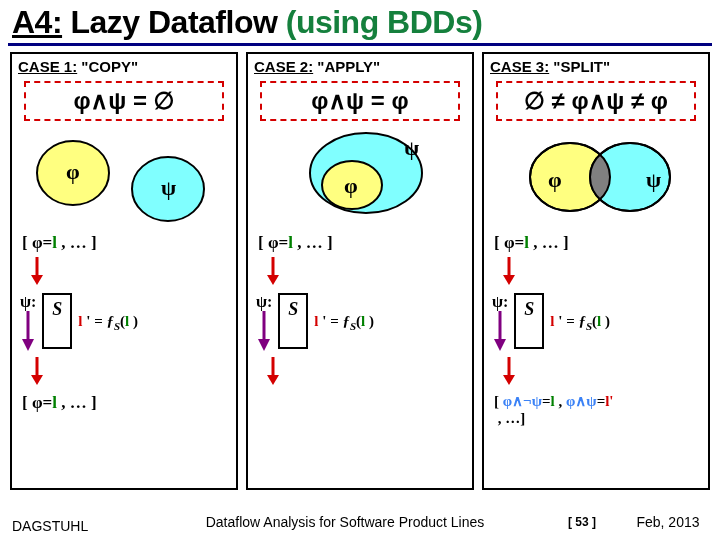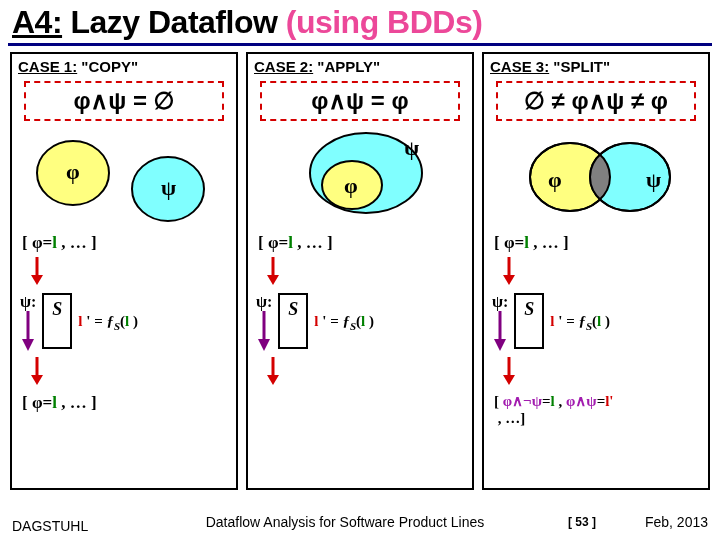--- a/index.html
+++ b/index.html
@@ -1,56 +1,56 @@
 <!DOCTYPE html>
 <html><head>
 <meta charset="utf-8">
 <style>
   * { margin: 0; padding: 0; box-sizing: border-box; }
   body { width: 720px; height: 540px; background: #fff; font-family: Arial, Helvetica, sans-serif; position: relative; overflow: hidden; }
 
   .title { font-size: 32px; font-weight: 900; color: #000; padding: 4px 12px 2px 12px; letter-spacing: -0.5px; font-family: "Arial Black", Arial, sans-serif; }
   .title .alg  { text-decoration: underline; }
-  .title .gray { color: #ec4899; }
+  .title .gray { color: #15803d; }
   .underline-bar { border-bottom: 3px solid #000080; margin: 0 8px 6px 8px; }
 
   .cases { display: flex; gap: 8px; padding: 0 10px; }
   .case { flex: 1; border: 2px solid #000; padding: 4px 6px 4px 6px; position: relative; height: 438px; }
   .case-title { font-family: "Arial Black", Arial, sans-serif; font-weight: 900; font-size: 15px; margin-bottom: 6px; }
   .case-title .k { text-decoration: underline; }
 
   .eqbox { border: 2px dashed #d40000; padding: 4px 0; margin: 2px 6px 8px 6px; text-align: center; font-family: Liberation Sans, sans-serif; font-size: 24px; font-weight: bold; }
 
   .venn { position: relative; height: 96px; margin-bottom: 8px; }
   .venn svg { position: absolute; left: 0; top: 0; }
   .venn .lbl { position: absolute; font-family: "Times New Roman", serif; font-size: 22px; font-weight: bold; }
 
   .row { font-family: "Times New Roman", serif; font-weight: bold; font-size: 17px; }
   .row .g { color: #008000; }
   .row .r { color: #d40000; }
-  .row .b { color: #a21caf; }
+  .row .b { color: #3b82f6; }
 
   .bracket1 { margin: 2px 0 2px 4px; }
   .arrow-down { width: 14px; height: 28px; margin: 2px 0 2px 12px; }
 
   .triple { display: flex; align-items: stretch; gap: 6px; margin: 2px 0 2px 2px; height: 60px; }
   .col  { display: flex; flex-direction: column; align-items: center; font-family: "Times New Roman", serif; font-weight: bold; font-size: 16px; }
   .col .psi { color: #000; }
   .sbox { border: 2px solid #000; min-width: 30px; height: 56px; display: flex; align-items: flex-start; justify-content: center; padding-top: 4px; font-style: italic; font-family: "Times New Roman", serif; font-weight: bold; font-size: 18px; }
   .lprime { font-family: Liberation Serif, serif; font-weight: bold; font-size: 15px; align-self: center; line-height: 1.05; }
   .lprime .r { color: #d40000; }
   .lprime .g { color: #008000; }
   .lprime .i { font-style: italic; }
   .sub   { font-size: 11px; vertical-align: sub; }
 
   .footer { position: absolute; bottom: 6px; left: 0; width: 100%; display: flex; align-items: center; font-size: 14px; padding: 0 12px; font-family: Arial, sans-serif; }
   .footer .l { width: 110px; margin-top: 8px; }
   .footer .c { flex: 1; text-align: center; }
   .footer .pg { width: 60px; text-align: left; font-family: "Arial Black", Arial; font-weight: 900; font-size: 12px; }
-  .footer .r { width: 80px; text-align: right; }
+  .footer .r { width: 80px; text-align: center; }
 </style>
 </head>
 <body>
 
 <div class="title">
   <span class="alg">A4:</span><span> Lazy Dataflow </span><span class="gray">(using BDDs)</span>
 </div>
 <div class="underline-bar"></div>
 
 <div class="cases">

